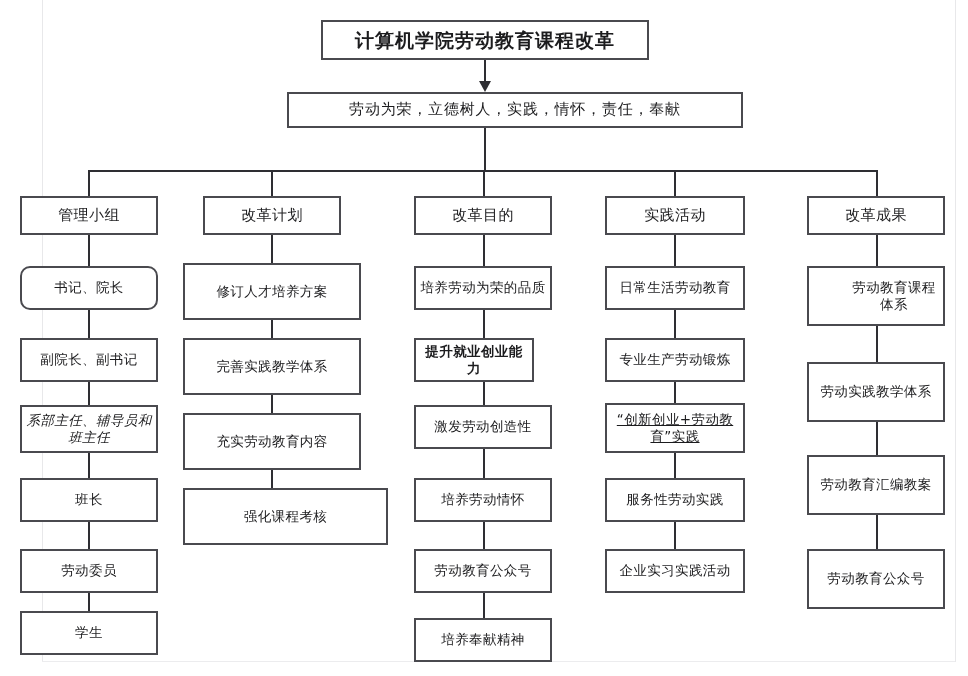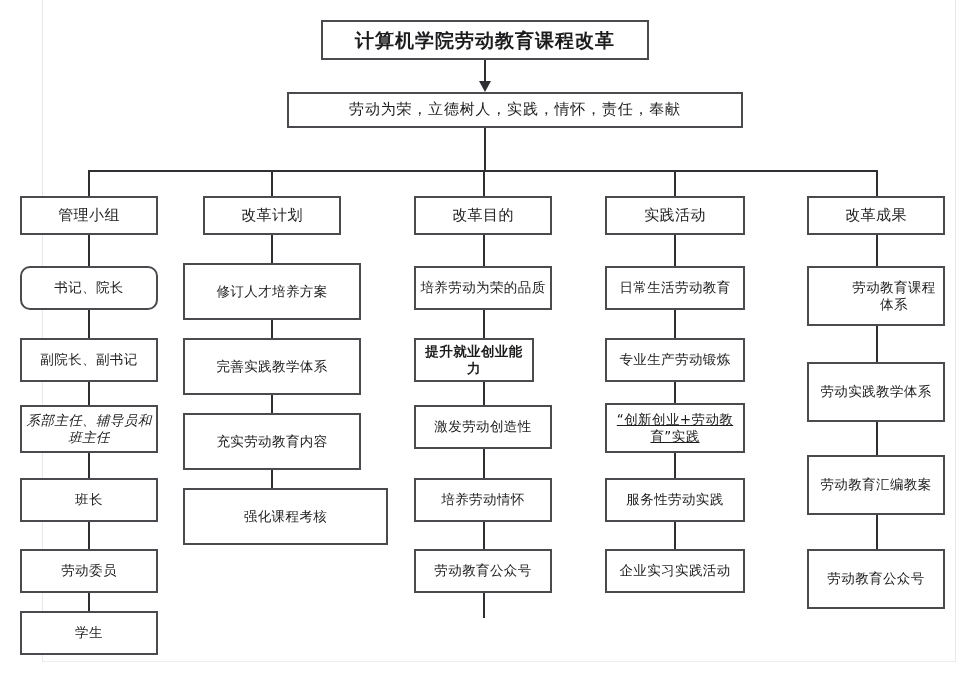--- a/index.html
+++ b/index.html
@@ -144,20 +144,21 @@
 
   <div class="node item" style="left:414px; top:405px; width:138px; height:44px;">激发劳动创造性</div>
   <div class="conn v" style="left:483px; top:449px; height:29px;"></div>
 
   <div class="node item" style="left:414px; top:478px; width:138px; height:44px;">培养劳动情怀</div>
   <div class="conn v" style="left:483px; top:522px; height:27px;"></div>
 
   <div class="node item" style="left:414px; top:549px; width:138px; height:44px;">劳动教育公众号</div>
   <div class="conn v" style="left:483px; top:593px; height:25px;"></div>
 
+  <div class="node item" style="left:414px; top:618px; width:138px; height:44px;">培养奉献精神</div>
 
   <div class="node head" style="left:605px; top:196px; width:140px; height:39px;">实践活动</div>
   <div class="conn v" style="left:674px; top:235px; height:31px;"></div>
 
   <div class="node item" style="left:605px; top:266px; width:140px; height:44px;">日常生活劳动教育</div>
   <div class="conn v" style="left:674px; top:310px; height:28px;"></div>
 
   <div class="node item" style="left:605px; top:338px; width:140px; height:44px;">专业生产劳动锻炼</div>
   <div class="conn v" style="left:674px; top:382px; height:21px;"></div>
 

